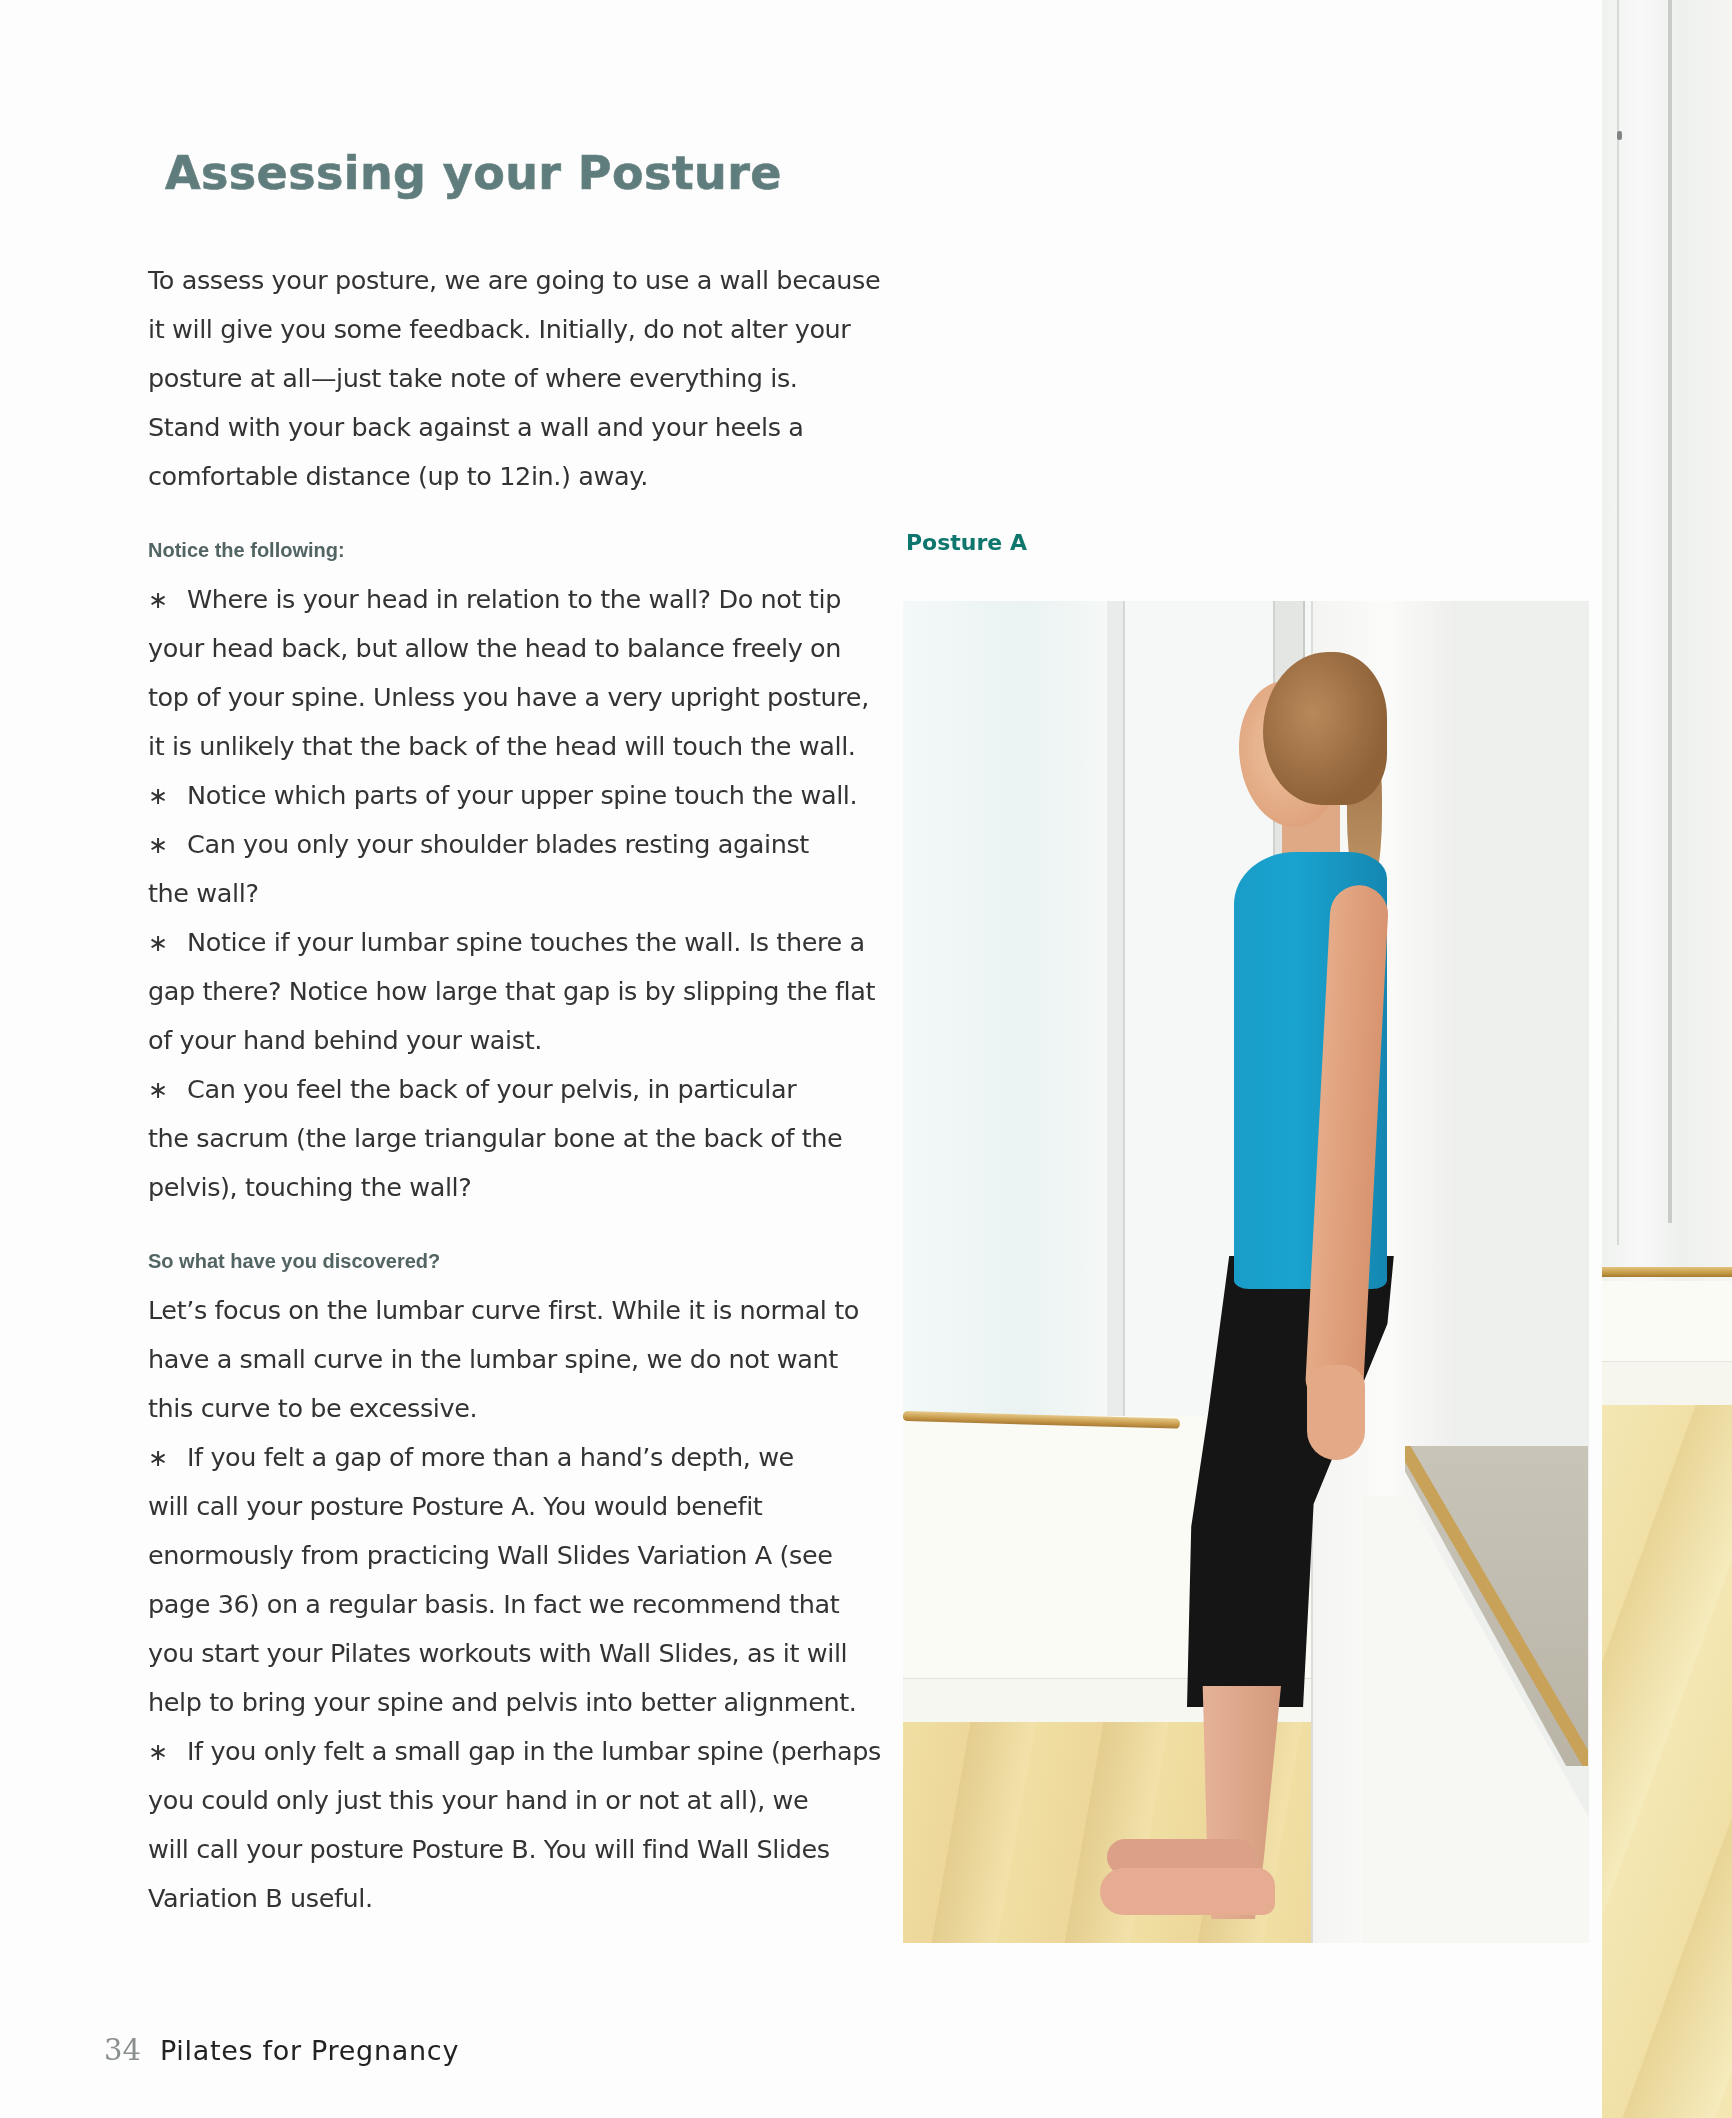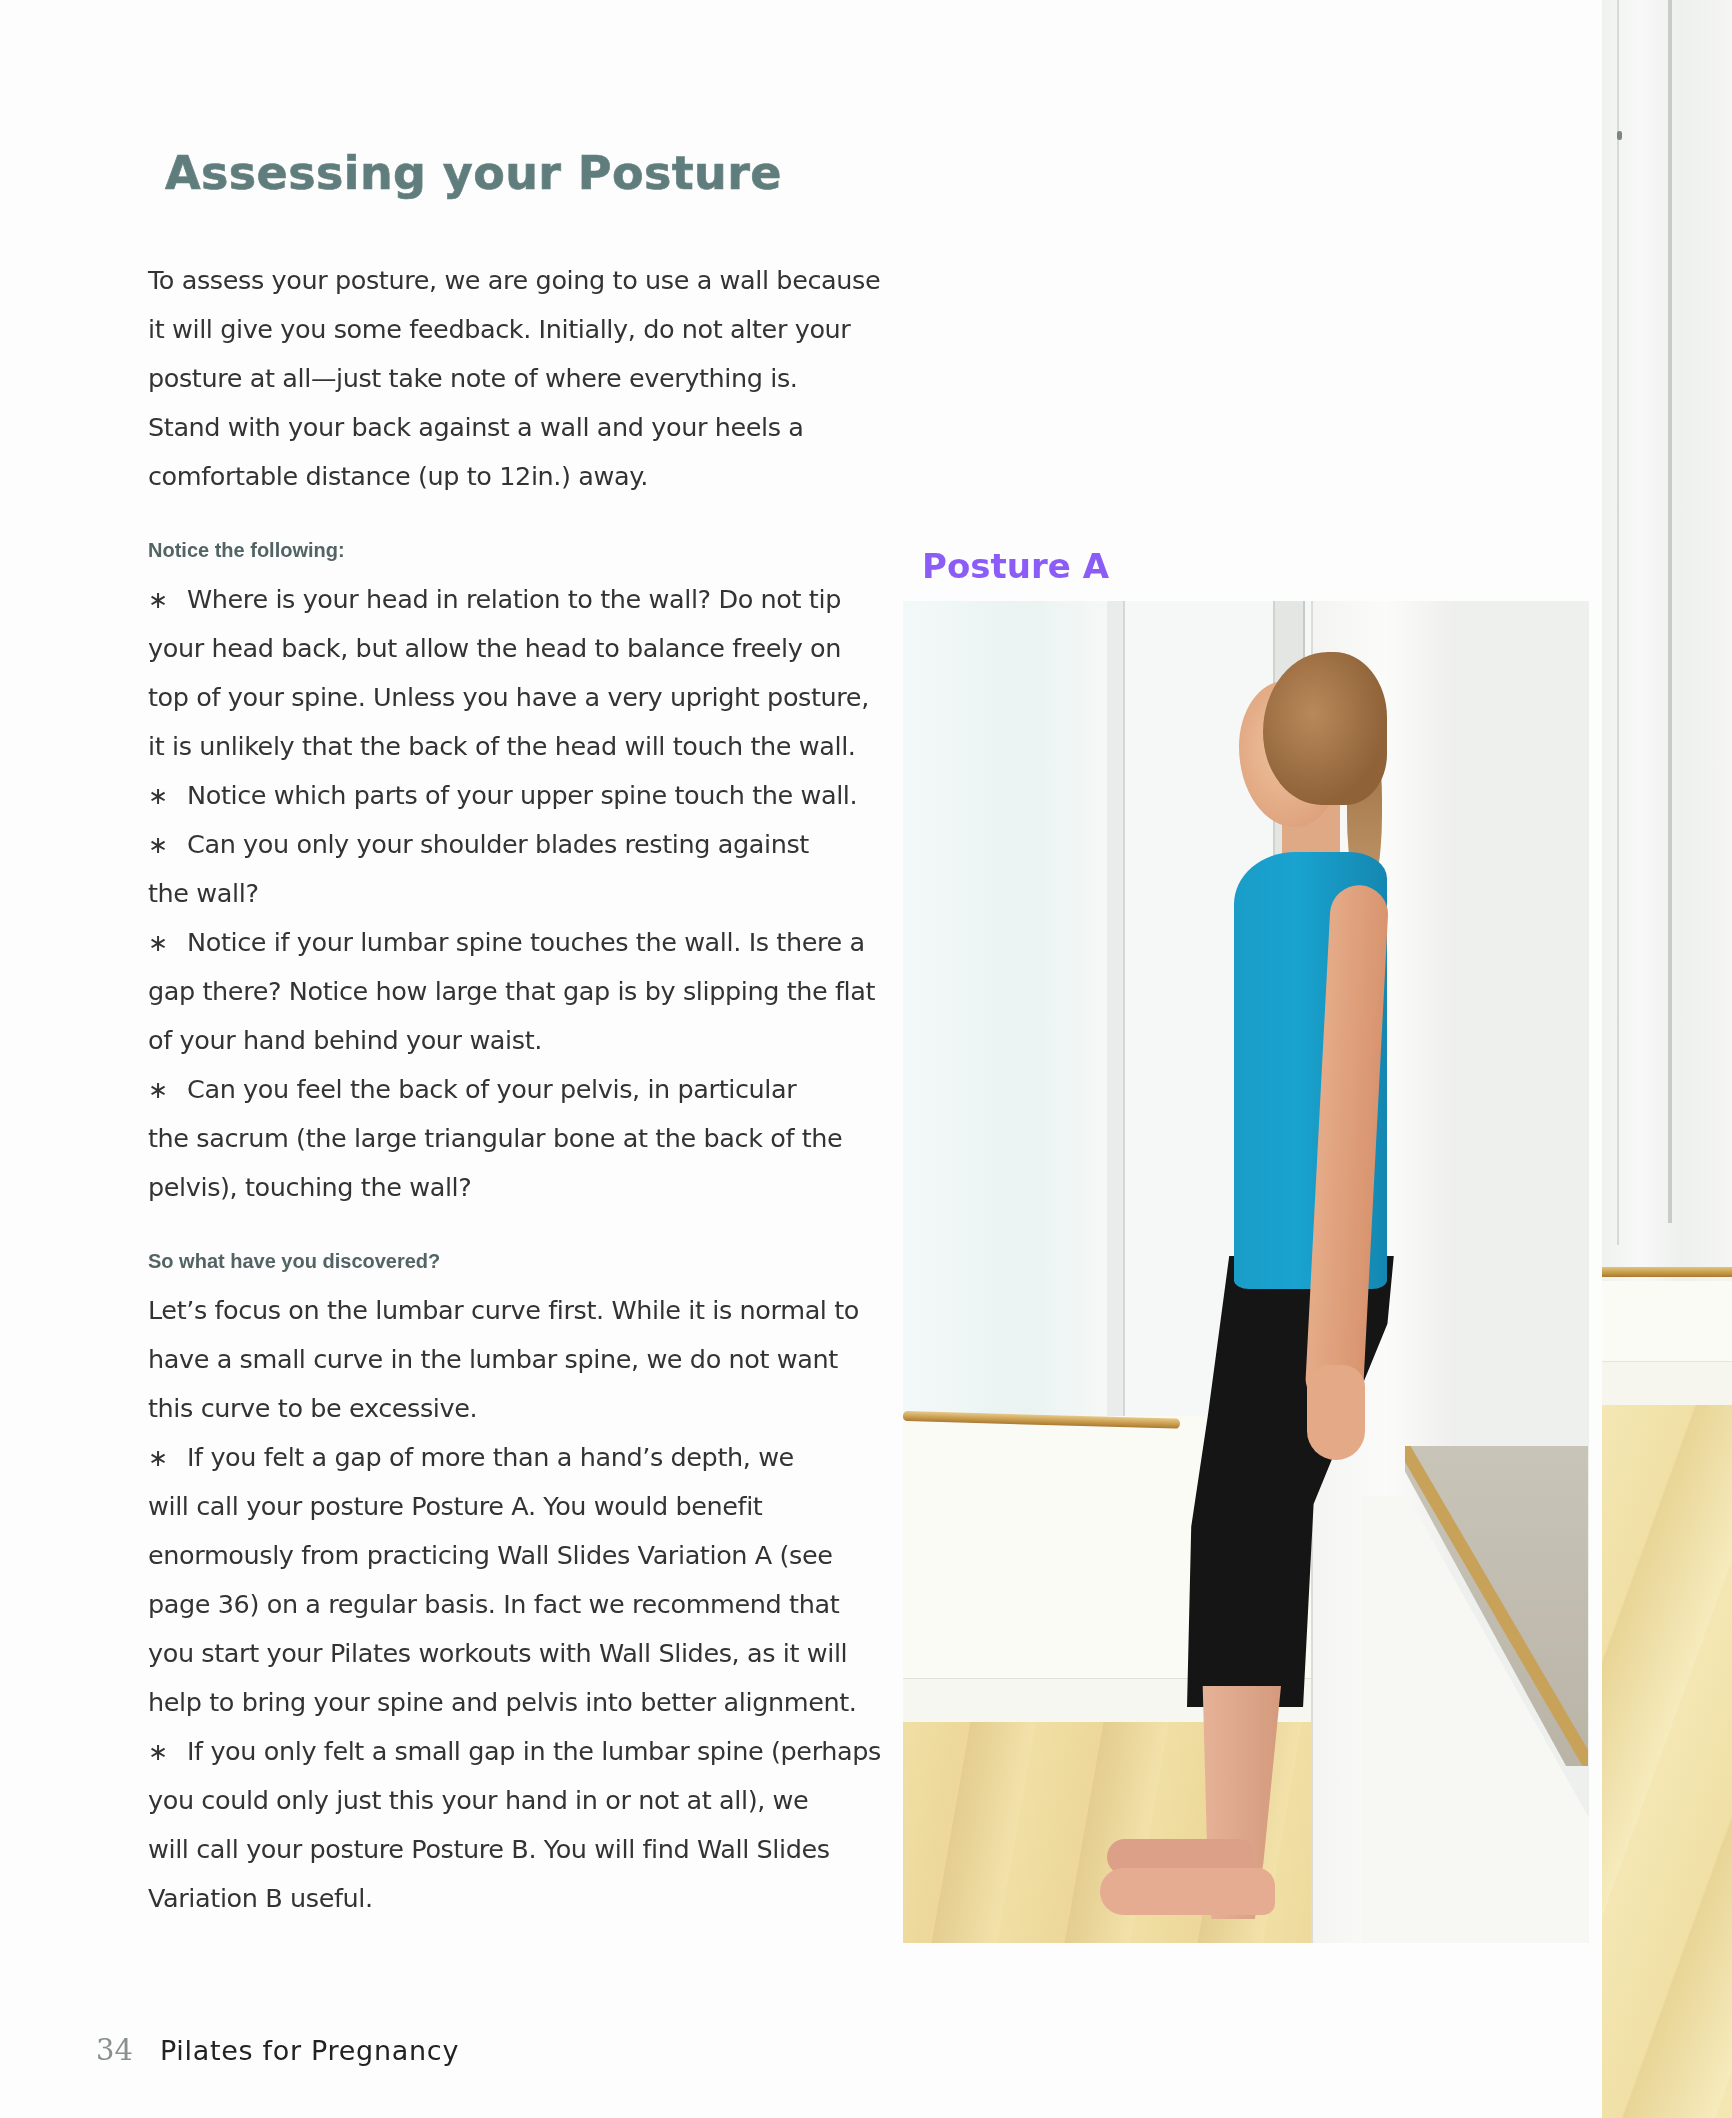--- a/index.html
+++ b/index.html
@@ -27,25 +27,25 @@
   .subhead {
     font-family: "Liberation Sans", sans-serif; font-weight: bold;
     font-size: 20px; color: #526463; letter-spacing: 0;
     display: block; height: 49px; white-space: nowrap;
   }
   .gap-s { height: 25px; }
   .bullet-mark { display: inline-block; width: 39px; color: #333; font-size: 24px; }
   .caption {
     position: absolute; left: 906px; top: 530px;
     font-family: "DejaVu Sans", sans-serif; font-weight: bold;
-    font-size: 34px; color: #8b5cf6; margin: 16px;
+    font-size: 22px; color: #0f766e; margin: 0;
   }
   .footer {
-    position: absolute; left: 96px; top: 2033px;
-    display: flex; align-items: baseline; gap: 27px;
+    position: absolute; left: 104px; top: 2033px;
+    display: flex; align-items: baseline; gap: 19px;
   }
   .folio {
     font-family: "DejaVu Serif", serif; font-size: 29px; color: #8a8f8f;
   }
   .running-title {
     font-family: "DejaVu Sans", sans-serif; font-size: 27px; color: #222; letter-spacing: 0.7px;
   }
   
   .photo {
     position: absolute; left: 903px; top: 601px; width: 686px; height: 1342px;

